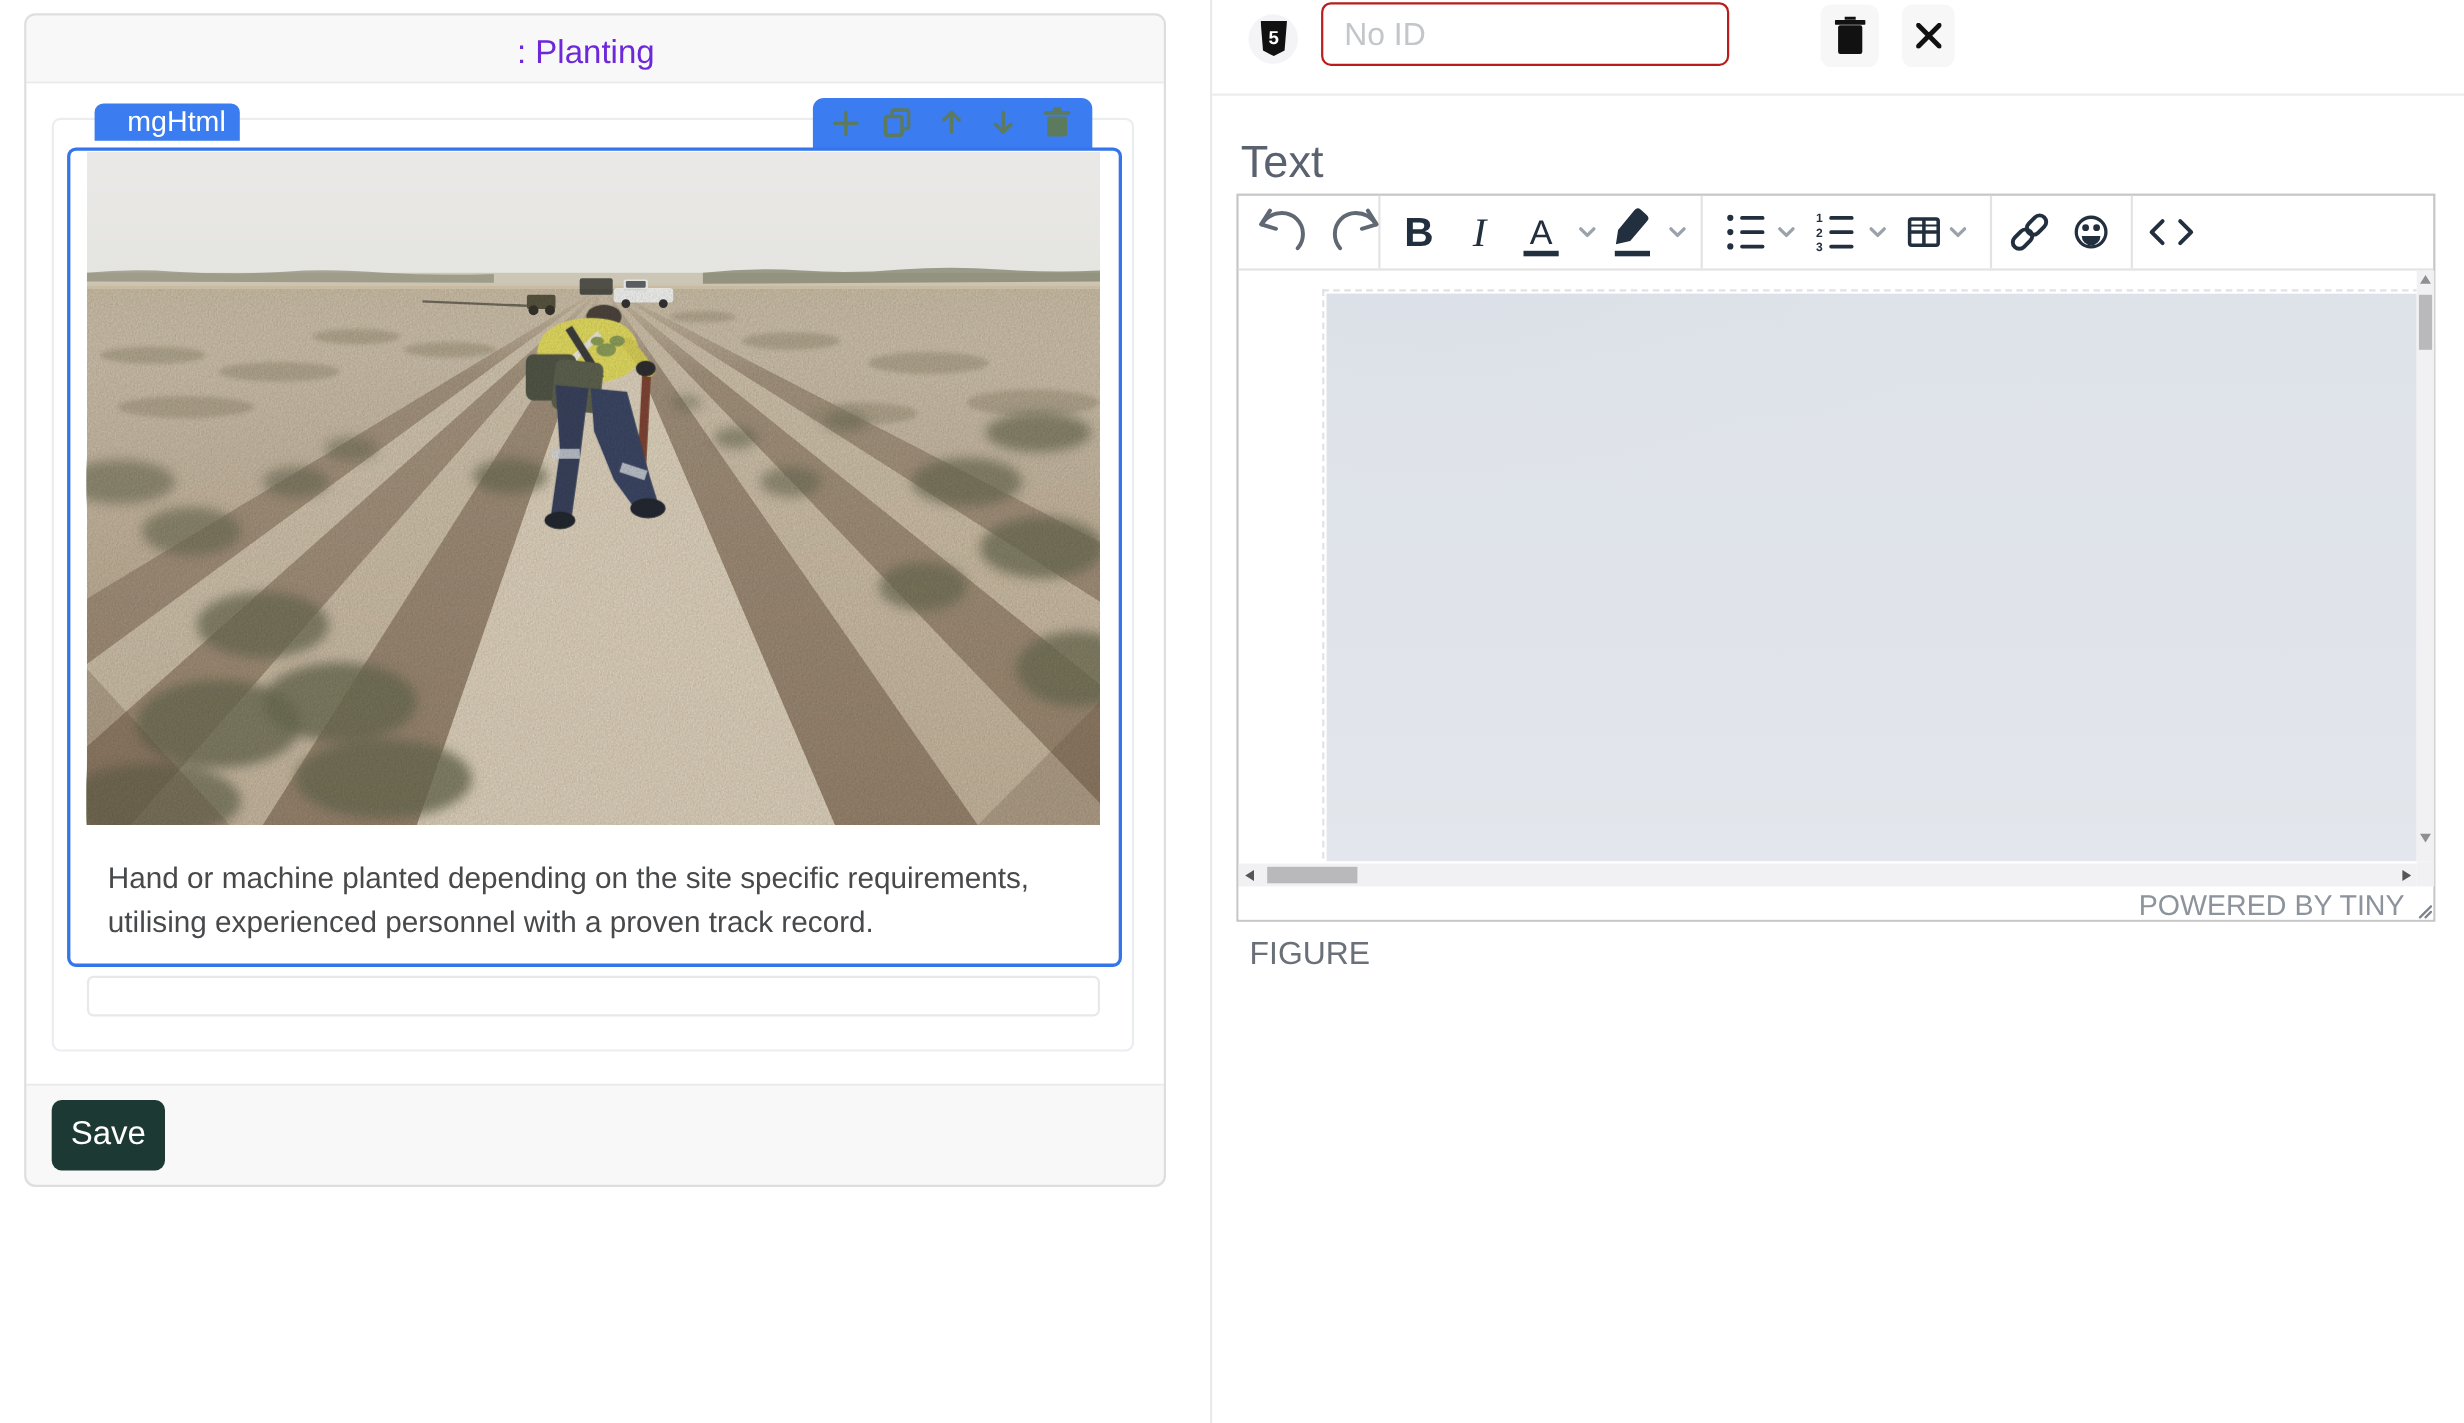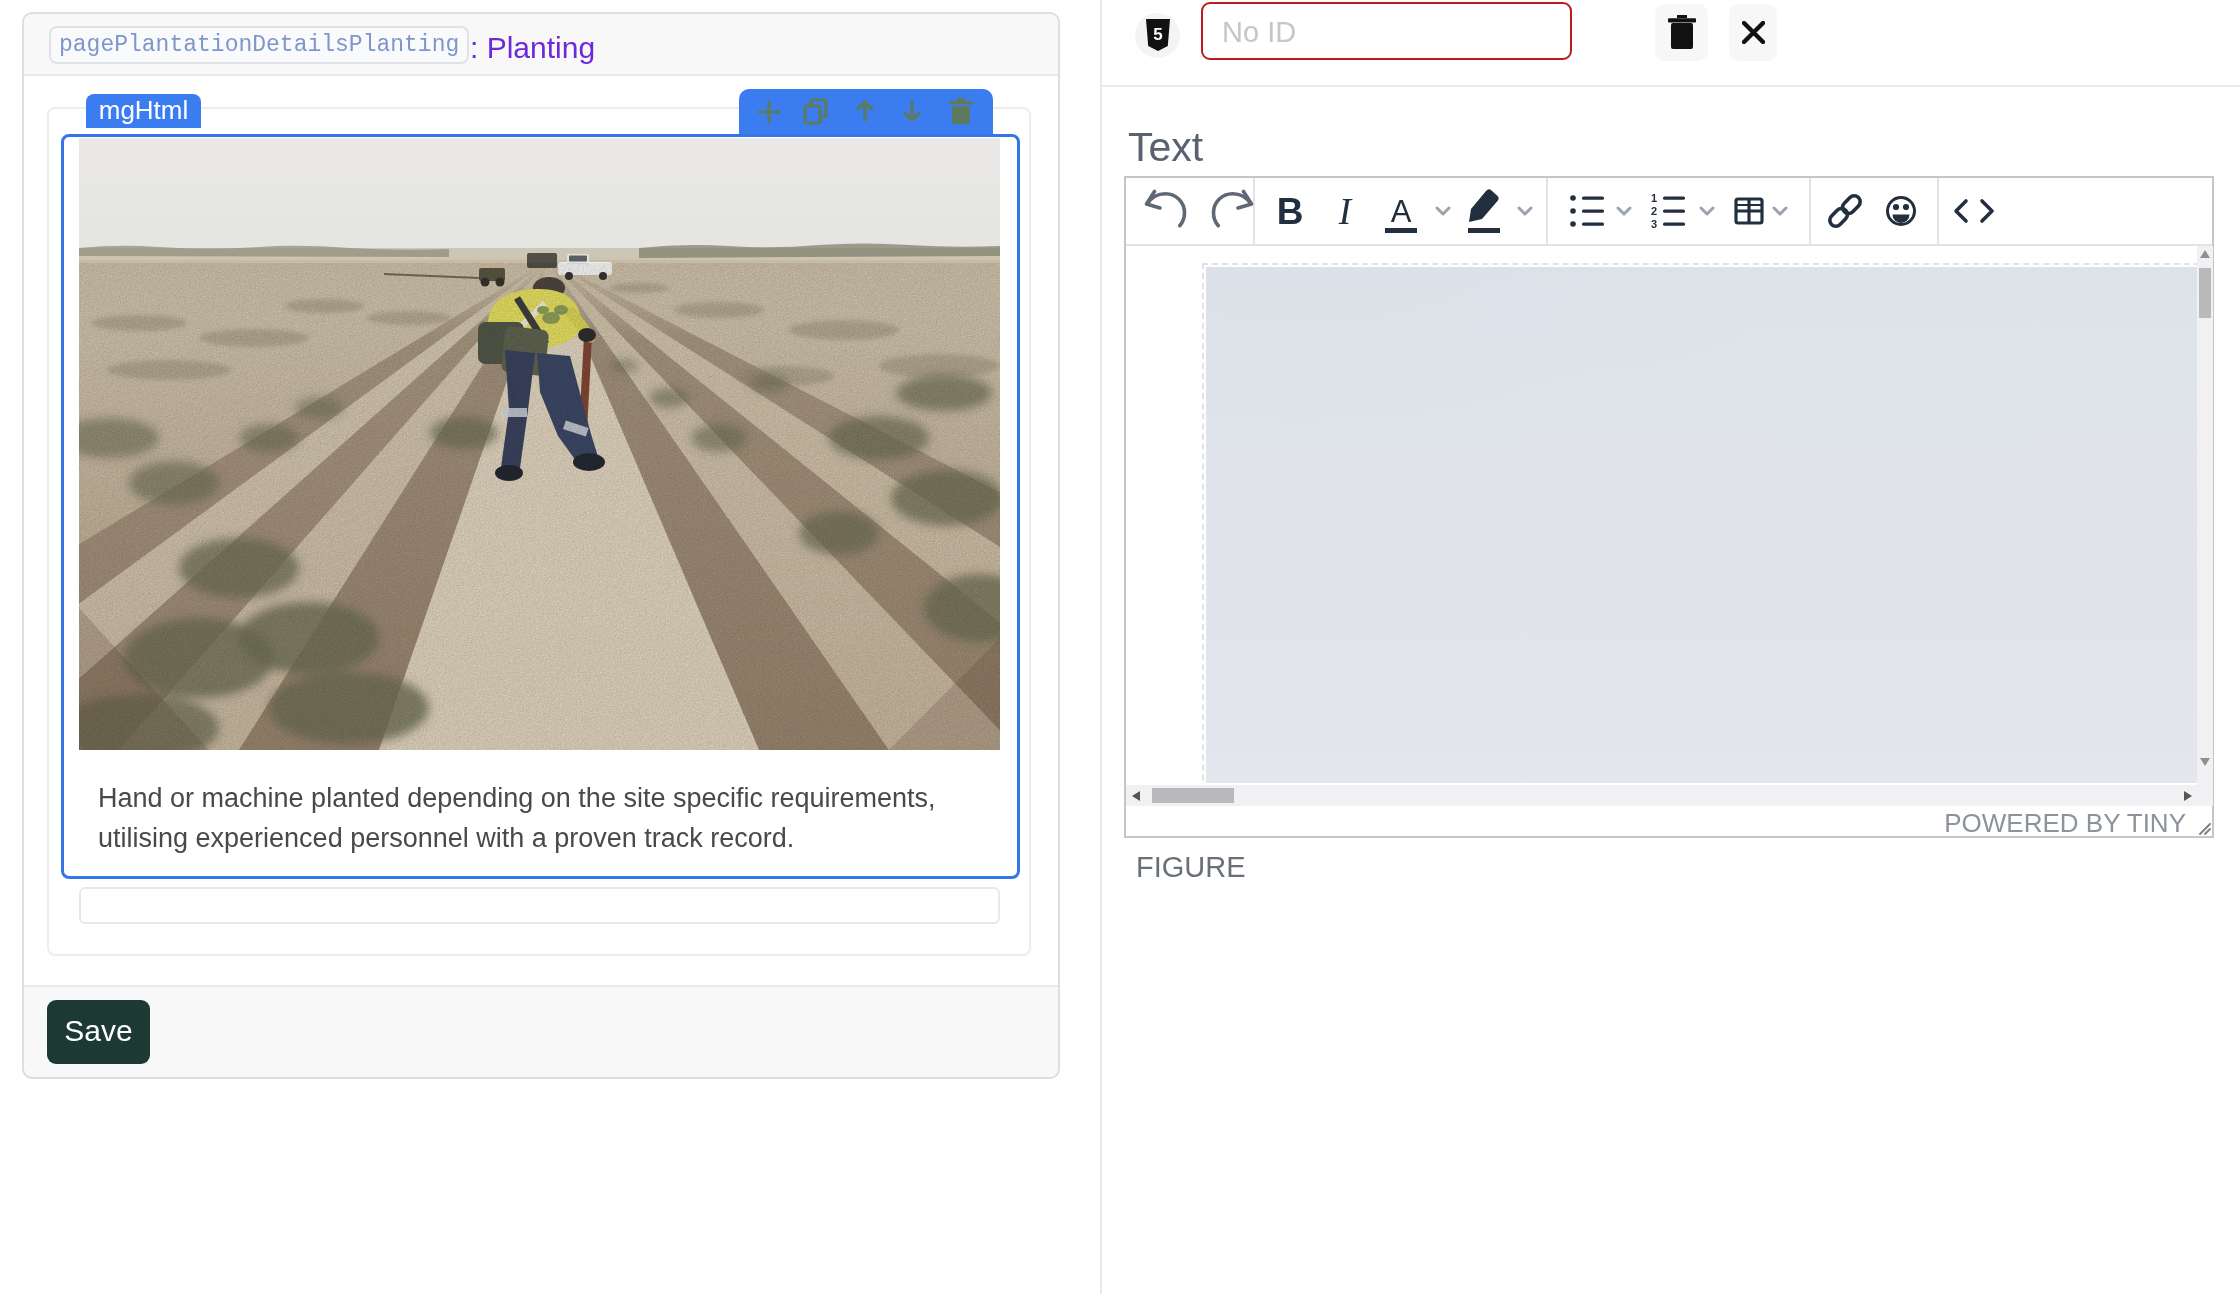--- a/index.html
+++ b/index.html
@@ -9,26 +9,25 @@
 </head>
 <body>
 <div id="page">
 
   <div class="abs" style="left:1100px;top:0;width:2px;height:1294px;background:#e9e9e9;"></div>
 
   <div class="abs" style="left:24px;top:14px;width:1034px;height:60px;background:#f8f8f8;border-bottom:2px solid #e9e9e9;border-radius:8px 8px 0 0;"></div>
   <div class="abs" style="left:24px;top:985px;width:1034px;height:92px;background:#f8f8f8;border-top:2px solid #e9e9e9;border-radius:0 0 8px 8px;"></div>
   <div class="abs" style="left:22px;top:12px;width:1038px;height:1067px;border:2px solid #dedede;border-radius:10px;box-sizing:border-box;pointer-events:none;"></div>
 
-  <div class="abs" style="left:49px;top:26px;height:34px;border:2px solid #dfe3e8;border-radius:8px;background:#f9fafb;font-family:'Liberation Mono',monospace;font-size:23px;color:#8095cc;line-height:34px;padding:0 8px;">pagePlantationDetailsPlanting</div>
   <div class="abs" style="left:470px;top:31px;font-size:30px;color:#6d28d9;line-height:33px;">: Planting</div>
 
   <div class="abs" style="left:47px;top:107px;width:984px;height:849px;border:2px solid #ebedf0;border-radius:8px;box-sizing:border-box;"></div>
 
-  <div class="abs" style="left:86px;top:94px;width:115px;height:34px;background:#3b7cf0;border-radius:8px 8px 0 0;color:#fff;font-size:26px;text-align:center;line-height:33px;">mgHtml</div>
+  <div class="abs" style="left:86px;top:94px;width:115px;height:34px;background:#3b7cf0;border-radius:8px 8px 0 0;color:#fff;font-size:26px;text-align:center;line-height:33px;padding-left:17px;">mgHtml</div>
 
   <div class="abs" style="left:739px;top:89px;width:254px;height:47px;background:#3b7cf0;border-radius:10px 10px 0 0;">
     <svg width="254" height="47" viewBox="0 0 254 47" style="position:absolute;left:0;top:0;">
       <g stroke="#5c7a5e" stroke-width="3.2" fill="none" stroke-linecap="round" stroke-linejoin="round">
         <path d="M30 13v20M20 23h20"></path>
         <rect x="72" y="11" width="15" height="17" rx="2"></rect>
         <rect x="66" y="17" width="15" height="17" rx="2" fill="#3b7cf0"></rect>
         <path d="M126 31V13M119 20l7-7 7 7"></path>
         <path d="M173 13v18M166 24l7 7 7-7"></path>
       </g>

